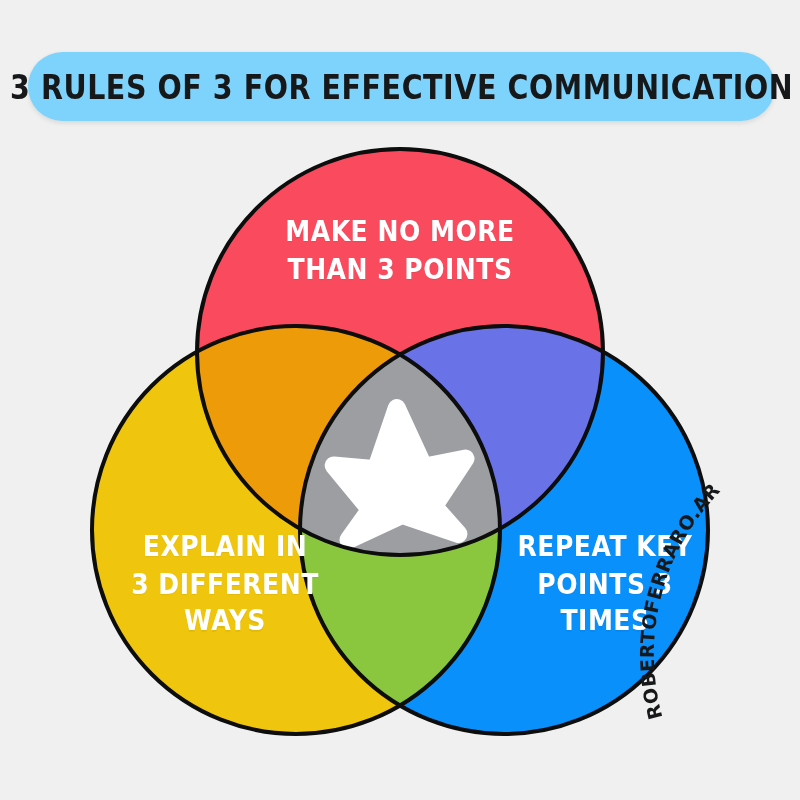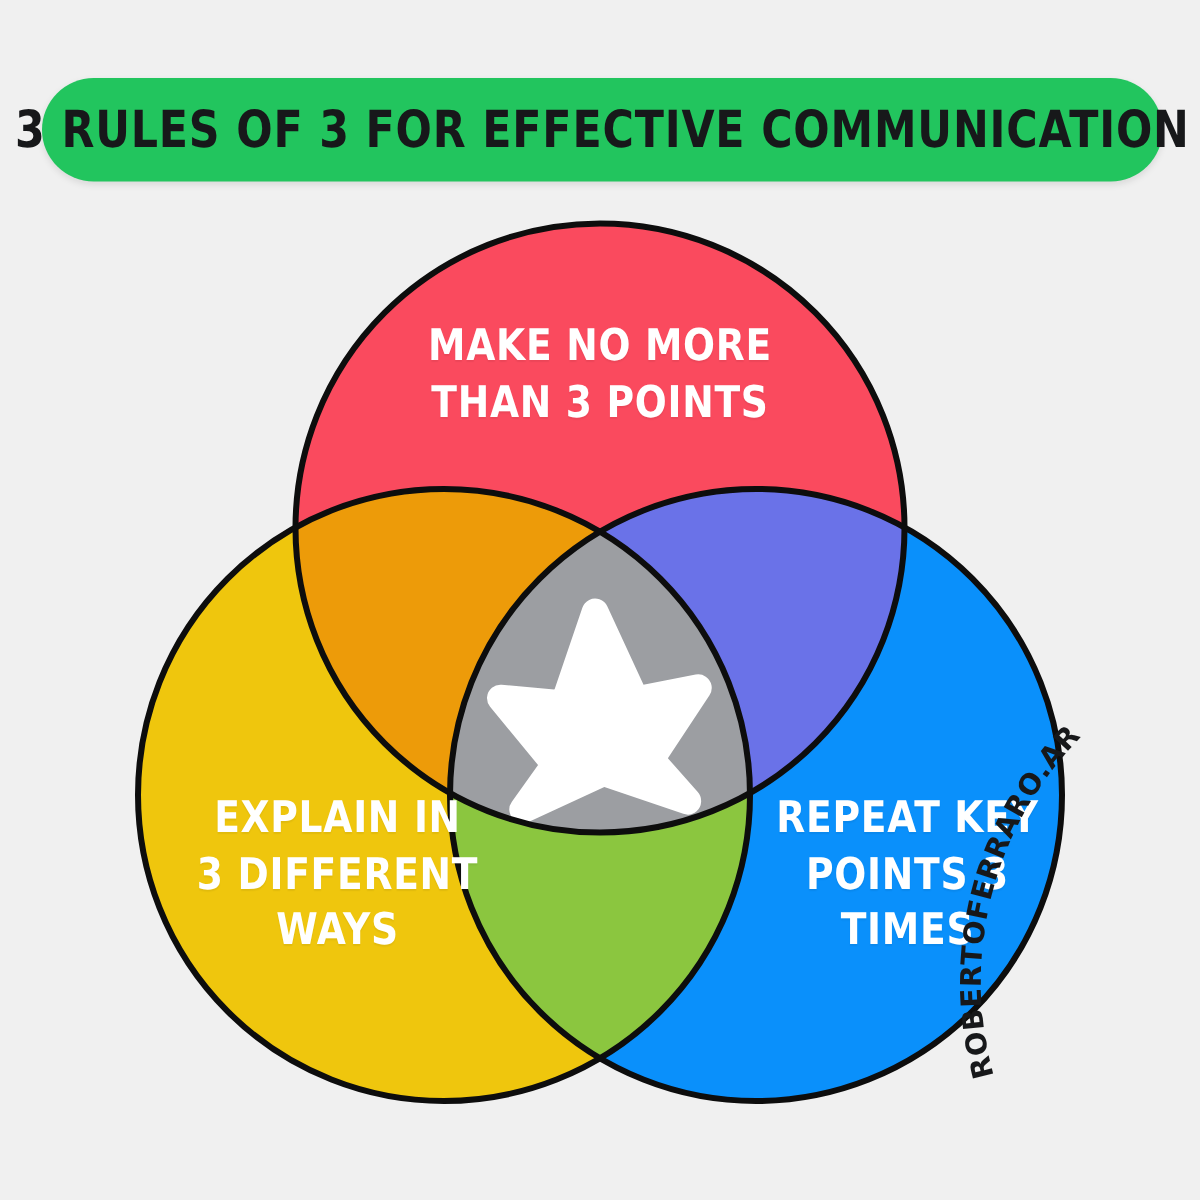--- a/index.html
+++ b/index.html
@@ -104,21 +104,21 @@
     font-size: 19px;
     letter-spacing: 0.4px;
     fill: #17181A;
   }
 </style>
 </head>
 <body style="background: rgb(240, 240, 240);">
 
 <div class="canvas">
 
-  <div class="title-pill" style="background: #22c55e;">
+  <div class="title-pill" style="background: #7dd3fc;">
     <div class="title-text">3 RULES OF 3 FOR EFFECTIVE COMMUNICATION</div>
   </div>
 
   <svg class="venn" viewBox="0 0 800 800">
     <defs>
       <clipPath id="clipTop">
           <circle id="cTop" cx="400" cy="352" r="203"></circle>
         </clipPath>
       <clipPath id="clipLeft">
           <circle id="cLeft" cx="296" cy="530" r="204"></circle>

